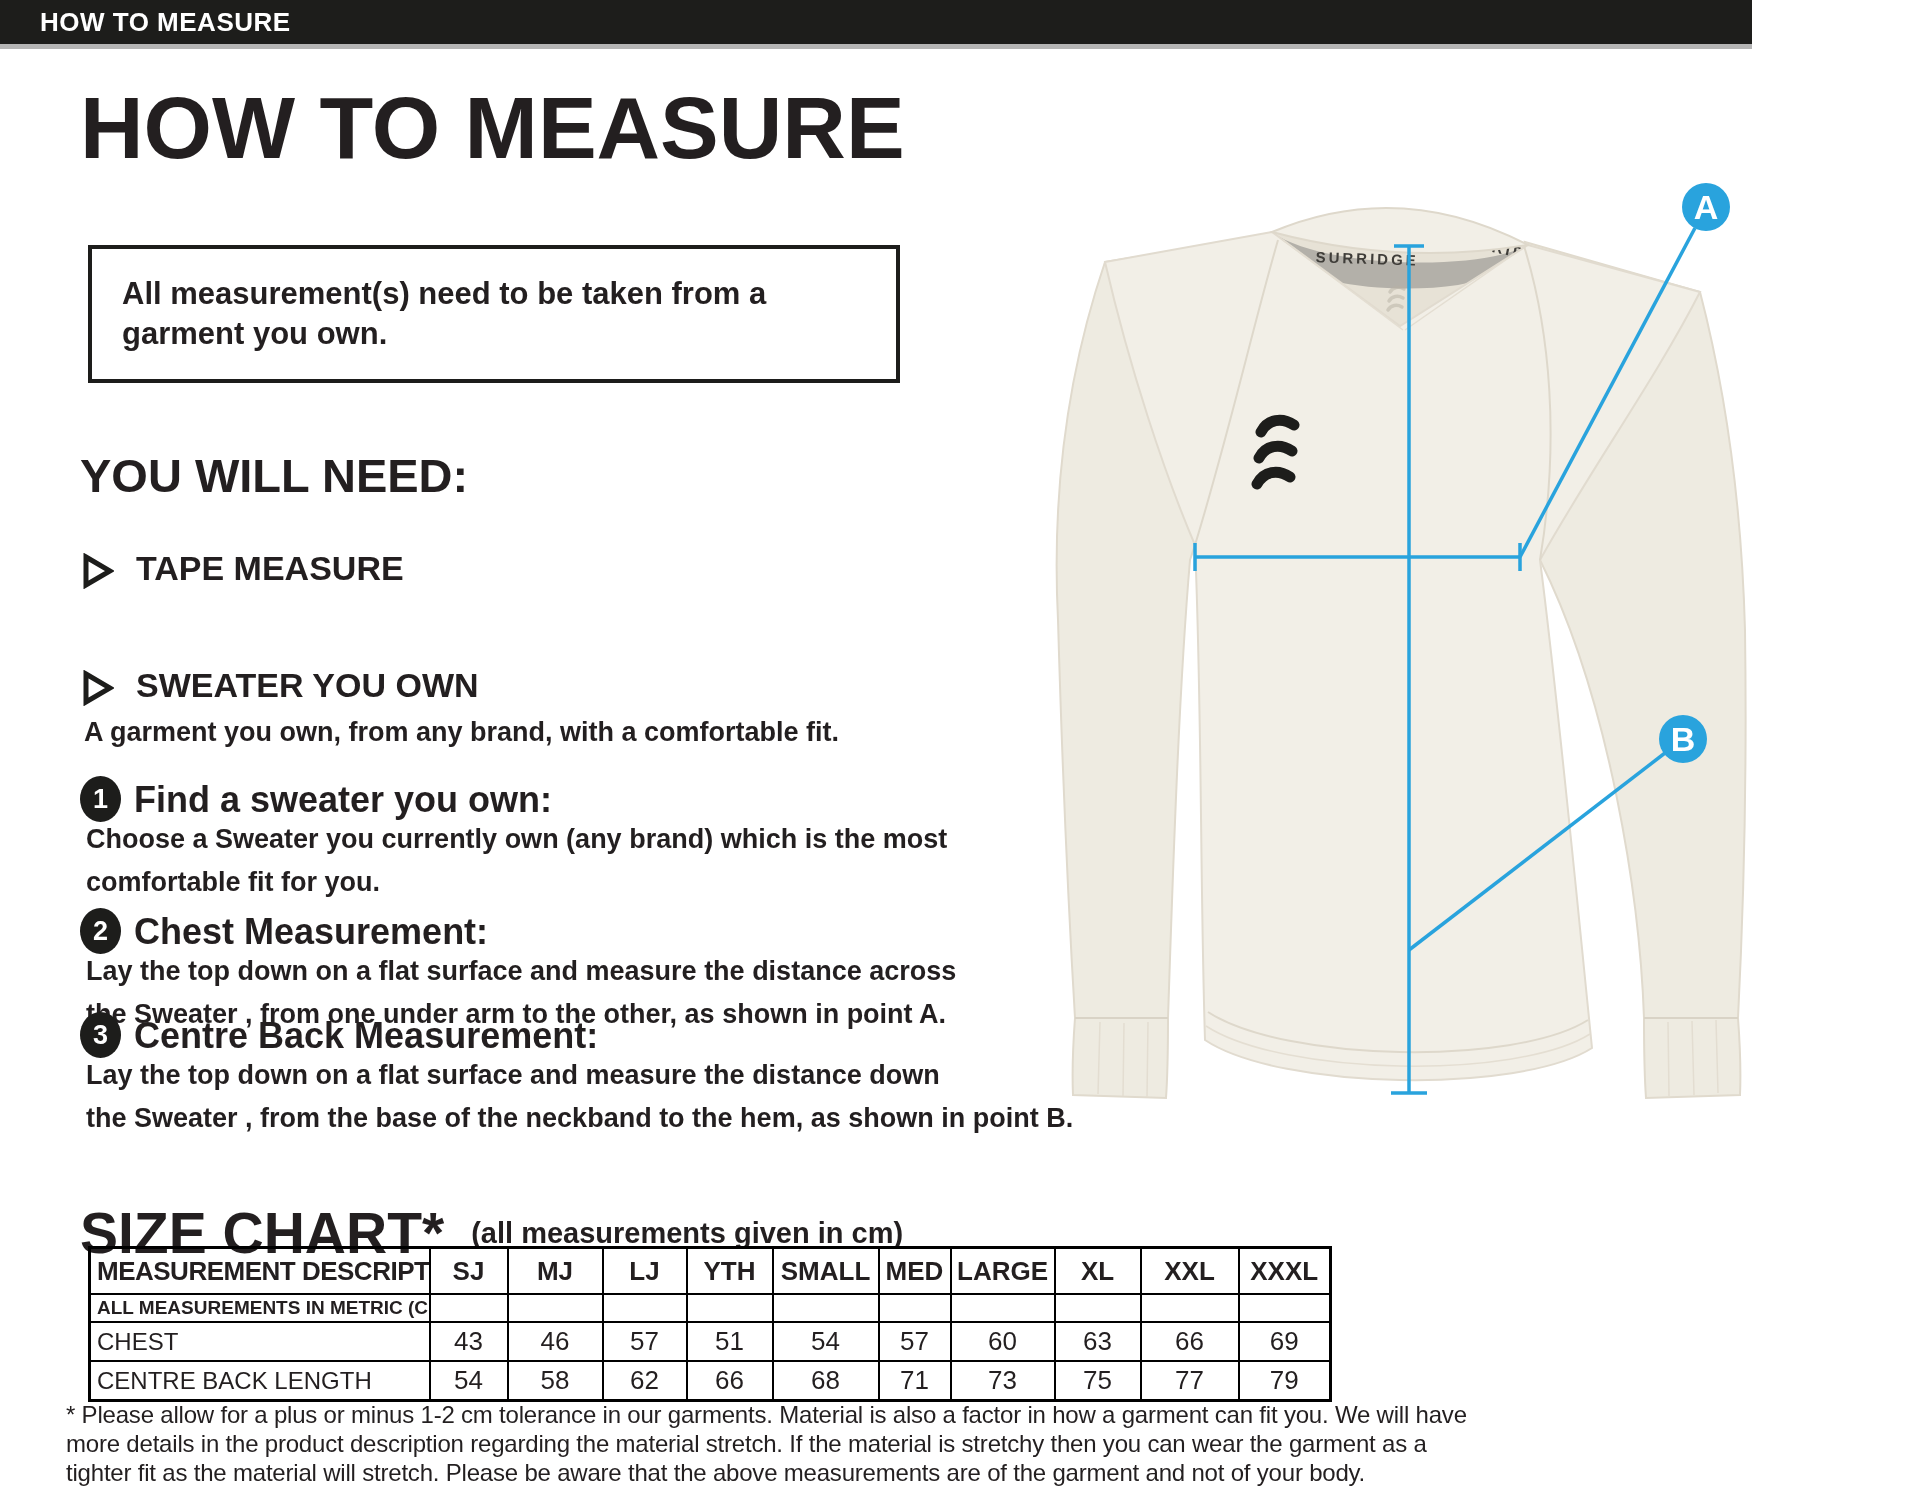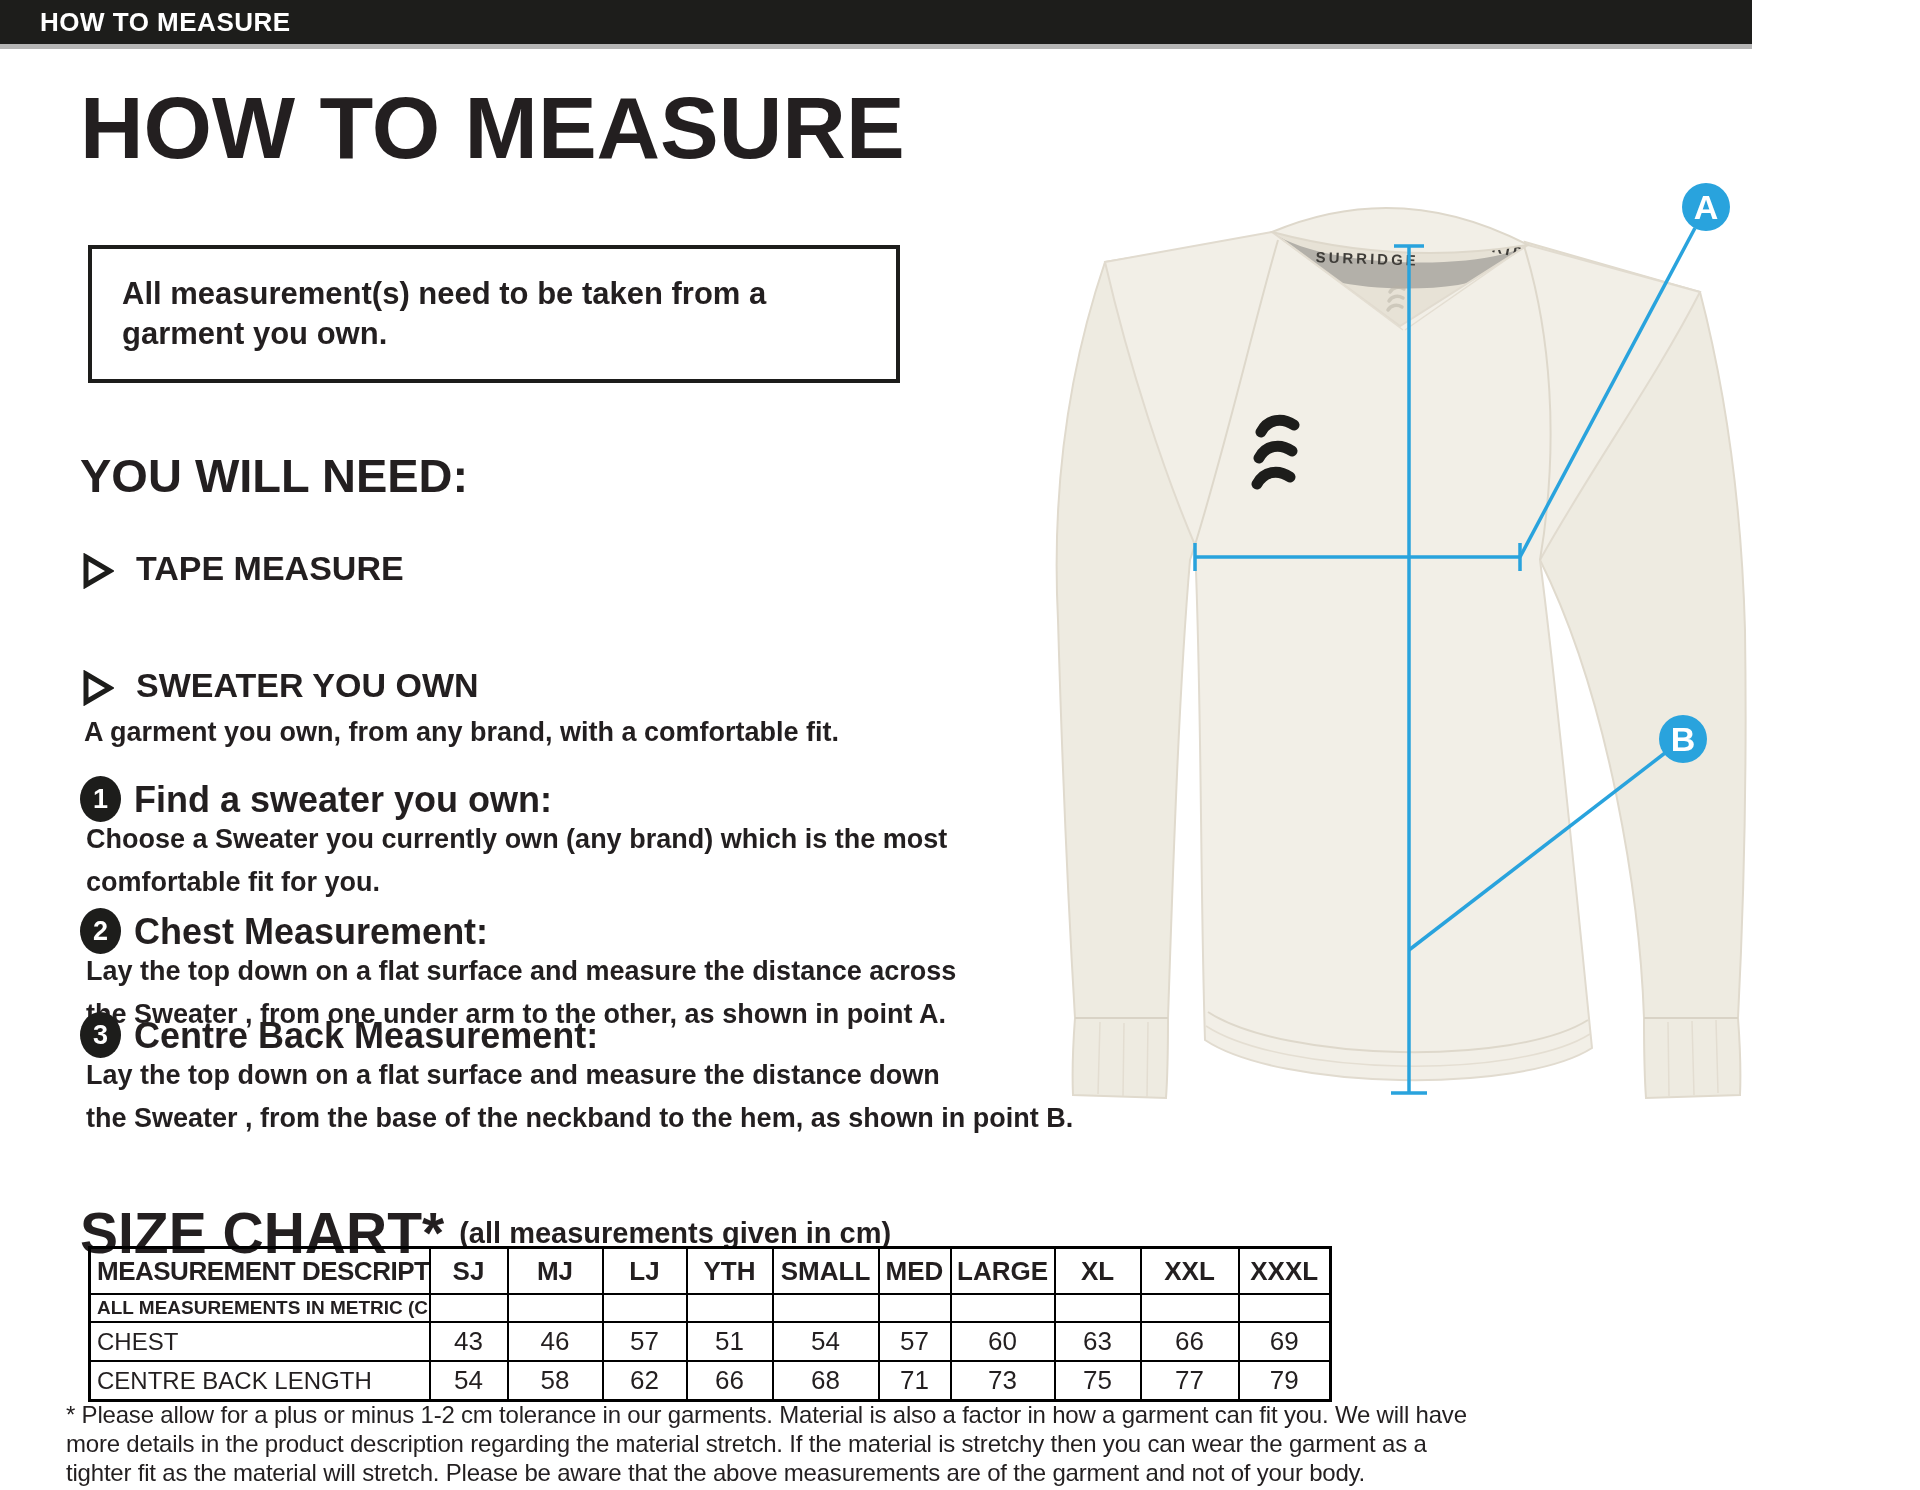--- a/index.html
+++ b/index.html
@@ -20,21 +20,21 @@
   .ywn{position:absolute;left:80px;top:448px;font-size:47px;font-weight:bold;}
   .tri-icon{position:absolute;left:82px;}
   .item-title{position:absolute;left:136px;font-size:34px;font-weight:bold;}
   .item-desc{position:absolute;left:84px;font-size:27px;font-weight:bold;}
   .badge{position:absolute;left:80px;width:41px;height:46px;background:#1d1d1b;border-radius:50%;
          color:#fff;font-size:27px;font-weight:bold;display:flex;align-items:center;justify-content:center;}
   .step-title{position:absolute;left:134px;font-size:36px;font-weight:bold;}
   .step-desc{position:absolute;left:86px;font-size:27px;font-weight:bold;line-height:43px;white-space:pre-line;}
   .sc-head{position:absolute;left:80px;top:1200px;display:flex;align-items:center;gap:15px;}
   .sc-title{font-size:57px;font-weight:bold;}
-  .sc-sub{font-size:29px;font-weight:bold;}
+  .sc-sub{font-size:29px;font-weight:bold;margin-left:12px;}
   
   table.size{position:absolute;left:88px;top:1246px;width:1244px;border-collapse:collapse;
              table-layout:fixed;border:3px solid #000;}
   table.size th,table.size td{border:2px solid #000;padding:0;text-align:center;overflow:hidden;white-space:nowrap;}
   table.size th{height:44px;font-size:26px;font-weight:bold;}
   table.size th.desc,table.size td.desc{text-align:left;padding-left:6px;}
   table.size th.desc{font-size:26px;letter-spacing:-0.5px;}
   tr.note td{height:26px;font-size:19px;font-weight:bold;}
   tr.data td{height:37px;font-size:26px;font-weight:normal;}
   tr.data td.desc{font-size:24px;margin-left:36px;}

